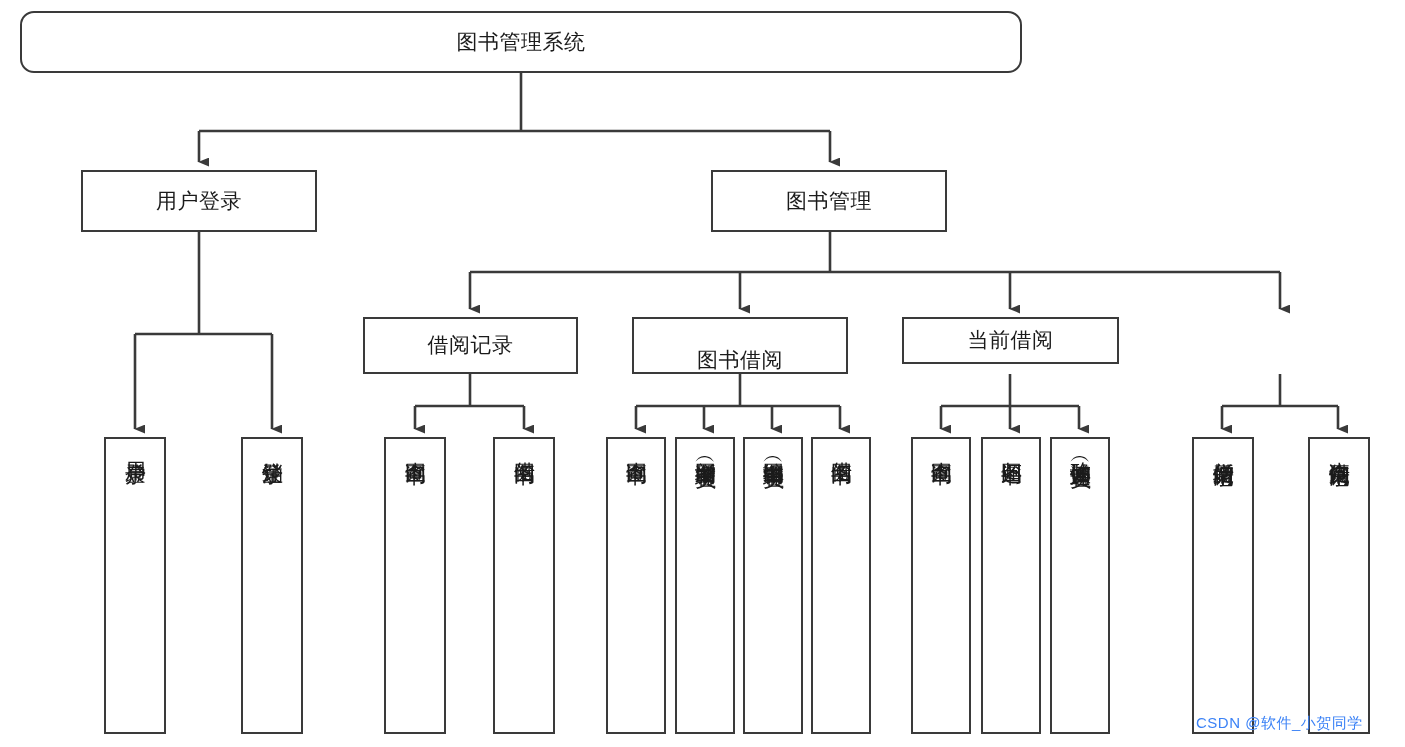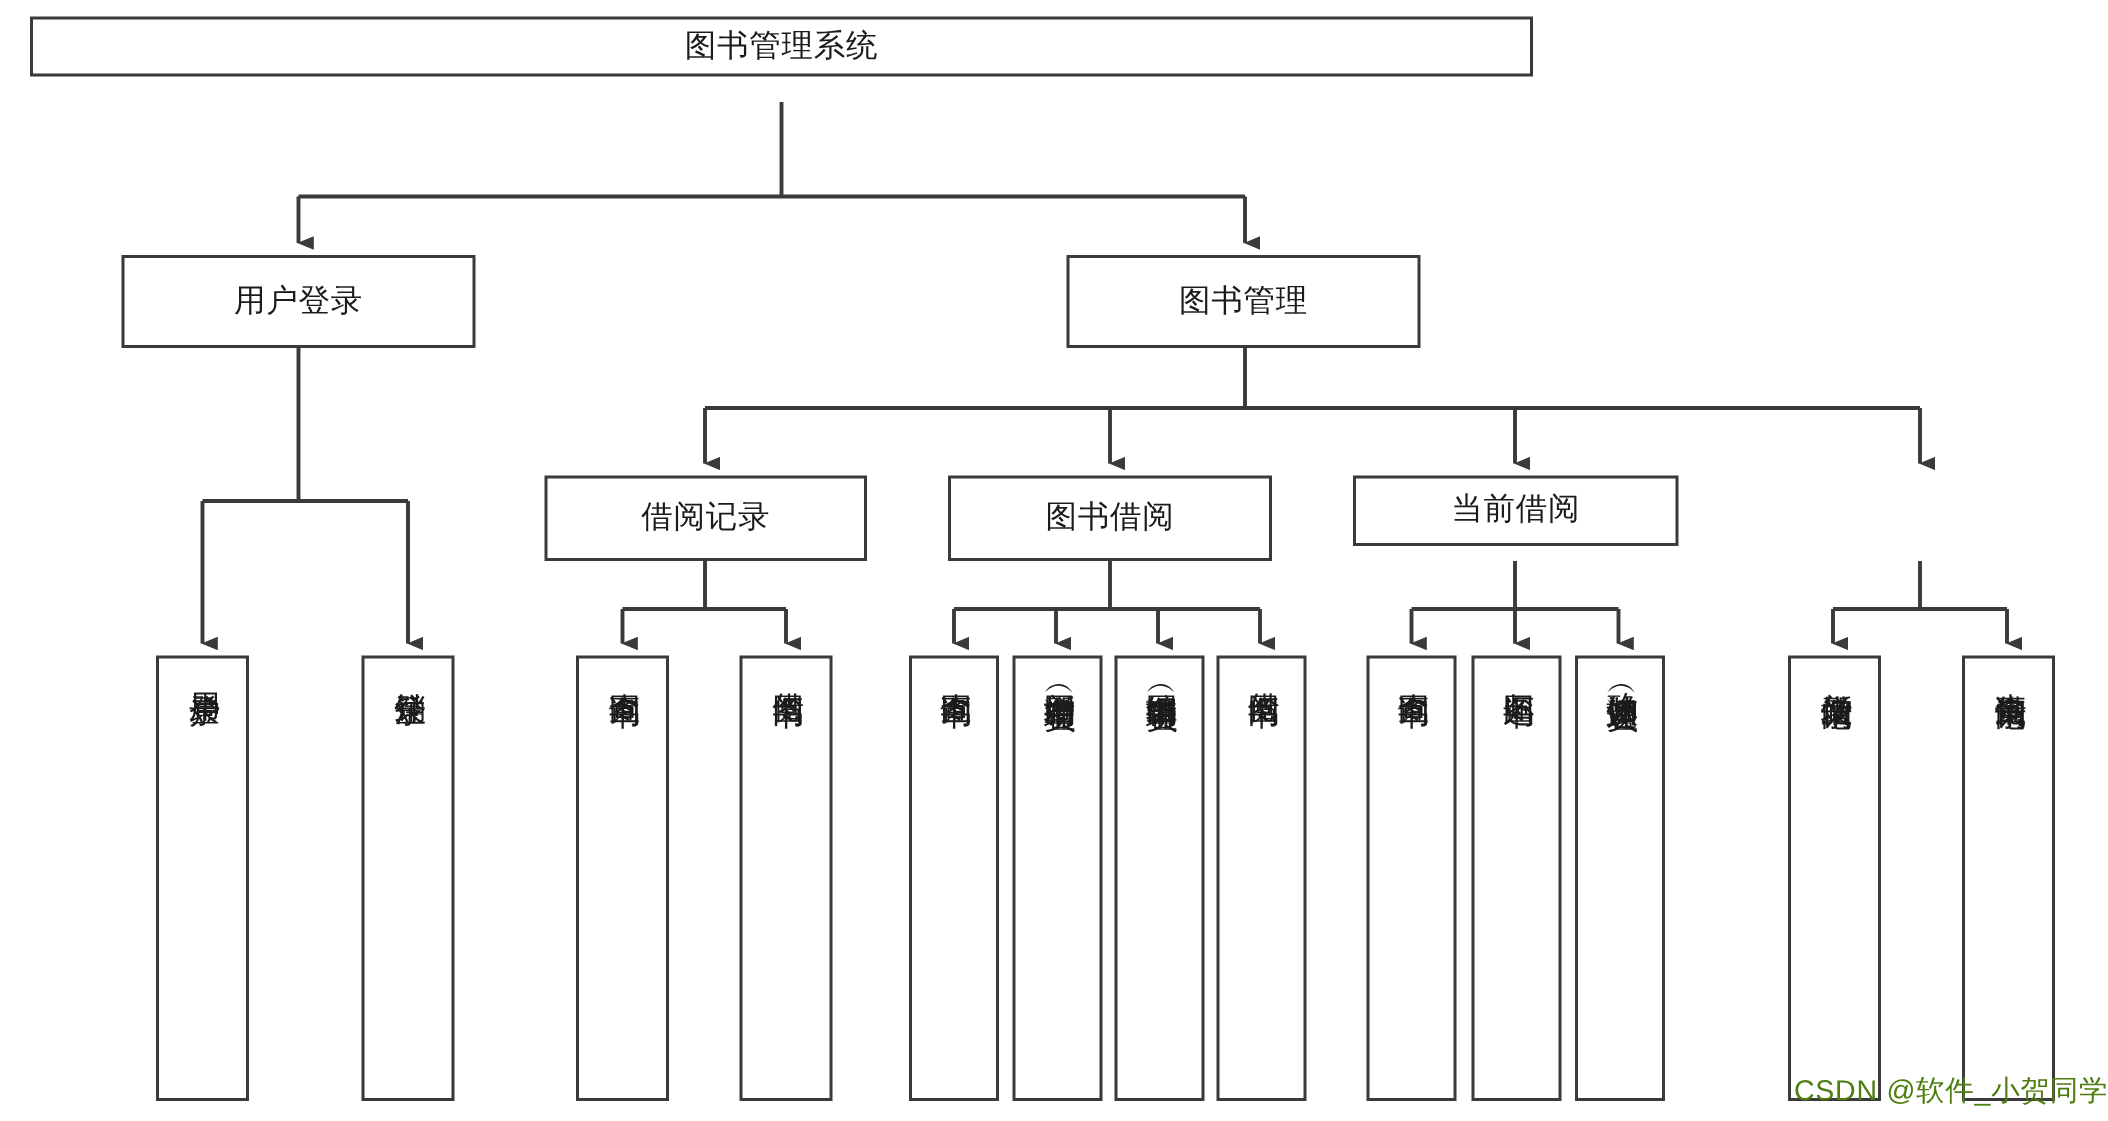--- a/index.html
+++ b/index.html
@@ -53,22 +53,22 @@
     text-orientation: upright;
     font-size: 21px;
     line-height: 1.28;
     color: #1b1b1b;
     letter-spacing: 1px;
     text-align: left;
     white-space: nowrap;
   }
   .watermark {
     position: absolute;
-    font-size: 19px;
-    color: #4d7c0f;
+    font-size: 15px;
+    color: #3b82f6;
     letter-spacing: 0.5px;
     white-space: nowrap;
     user-select: none;
   }
 </style>
 </head>
 <body>
 
 <div id="canvas-wrap">
 
@@ -130,37 +130,37 @@
     </g>
 
     <g stroke="#3a3a3a" stroke-width="2.6" fill="none">
       <path d="M1280,374 L1280,406"></path>
       <path d="M1222,406 L1338,406"></path>
       <path d="M1222,406 L1222,429" marker-end="url(#arrowhead)"></path>
       <path d="M1338,406 L1338,429" marker-end="url(#arrowhead)"></path>
     </g>
   </svg>
 
-  <div class="node-box horiz" style="left:20px; top:11px; width:1002px; height:40px;">
+  <div class="node-box horiz" style="left:20px; top:11px; width:1002px; height:62px;border-radius:14px;">
     <span class="node-label">图书管理系统</span>
   </div>
 
   <div class="node-box horiz" style="left:81px; top:170px; width:236px; height:62px;">
     <span class="node-label">用户登录</span>
   </div>
 
   <div class="node-box horiz" style="left:711px; top:170px; width:236px; height:62px;">
     <span class="node-label">图书管理</span>
   </div>
 
   <div class="node-box horiz" style="left:363px; top:317px; width:215px; height:57px;">
     <span class="node-label">借阅记录</span>
   </div>
 
-  <div class="node-box horiz" style="left:632px; top:317px; width:216px; height:57px;">
+  <div class="node-box horiz" style="left:632px; top:317px; width:216px; height:57px;align-items:flex-end;">
     <span class="node-label">图书借阅</span>
   </div>
 
   <div class="node-box horiz" style="left:902px; top:317px; width:217px; height:47px;">
     <span class="node-label">当前借阅</span>
   </div>
 
 
   <div class="node-box vert" style="left:104px; top:437px; width:62px; height:297px;">
     <span class="node-label">用户登录</span>

